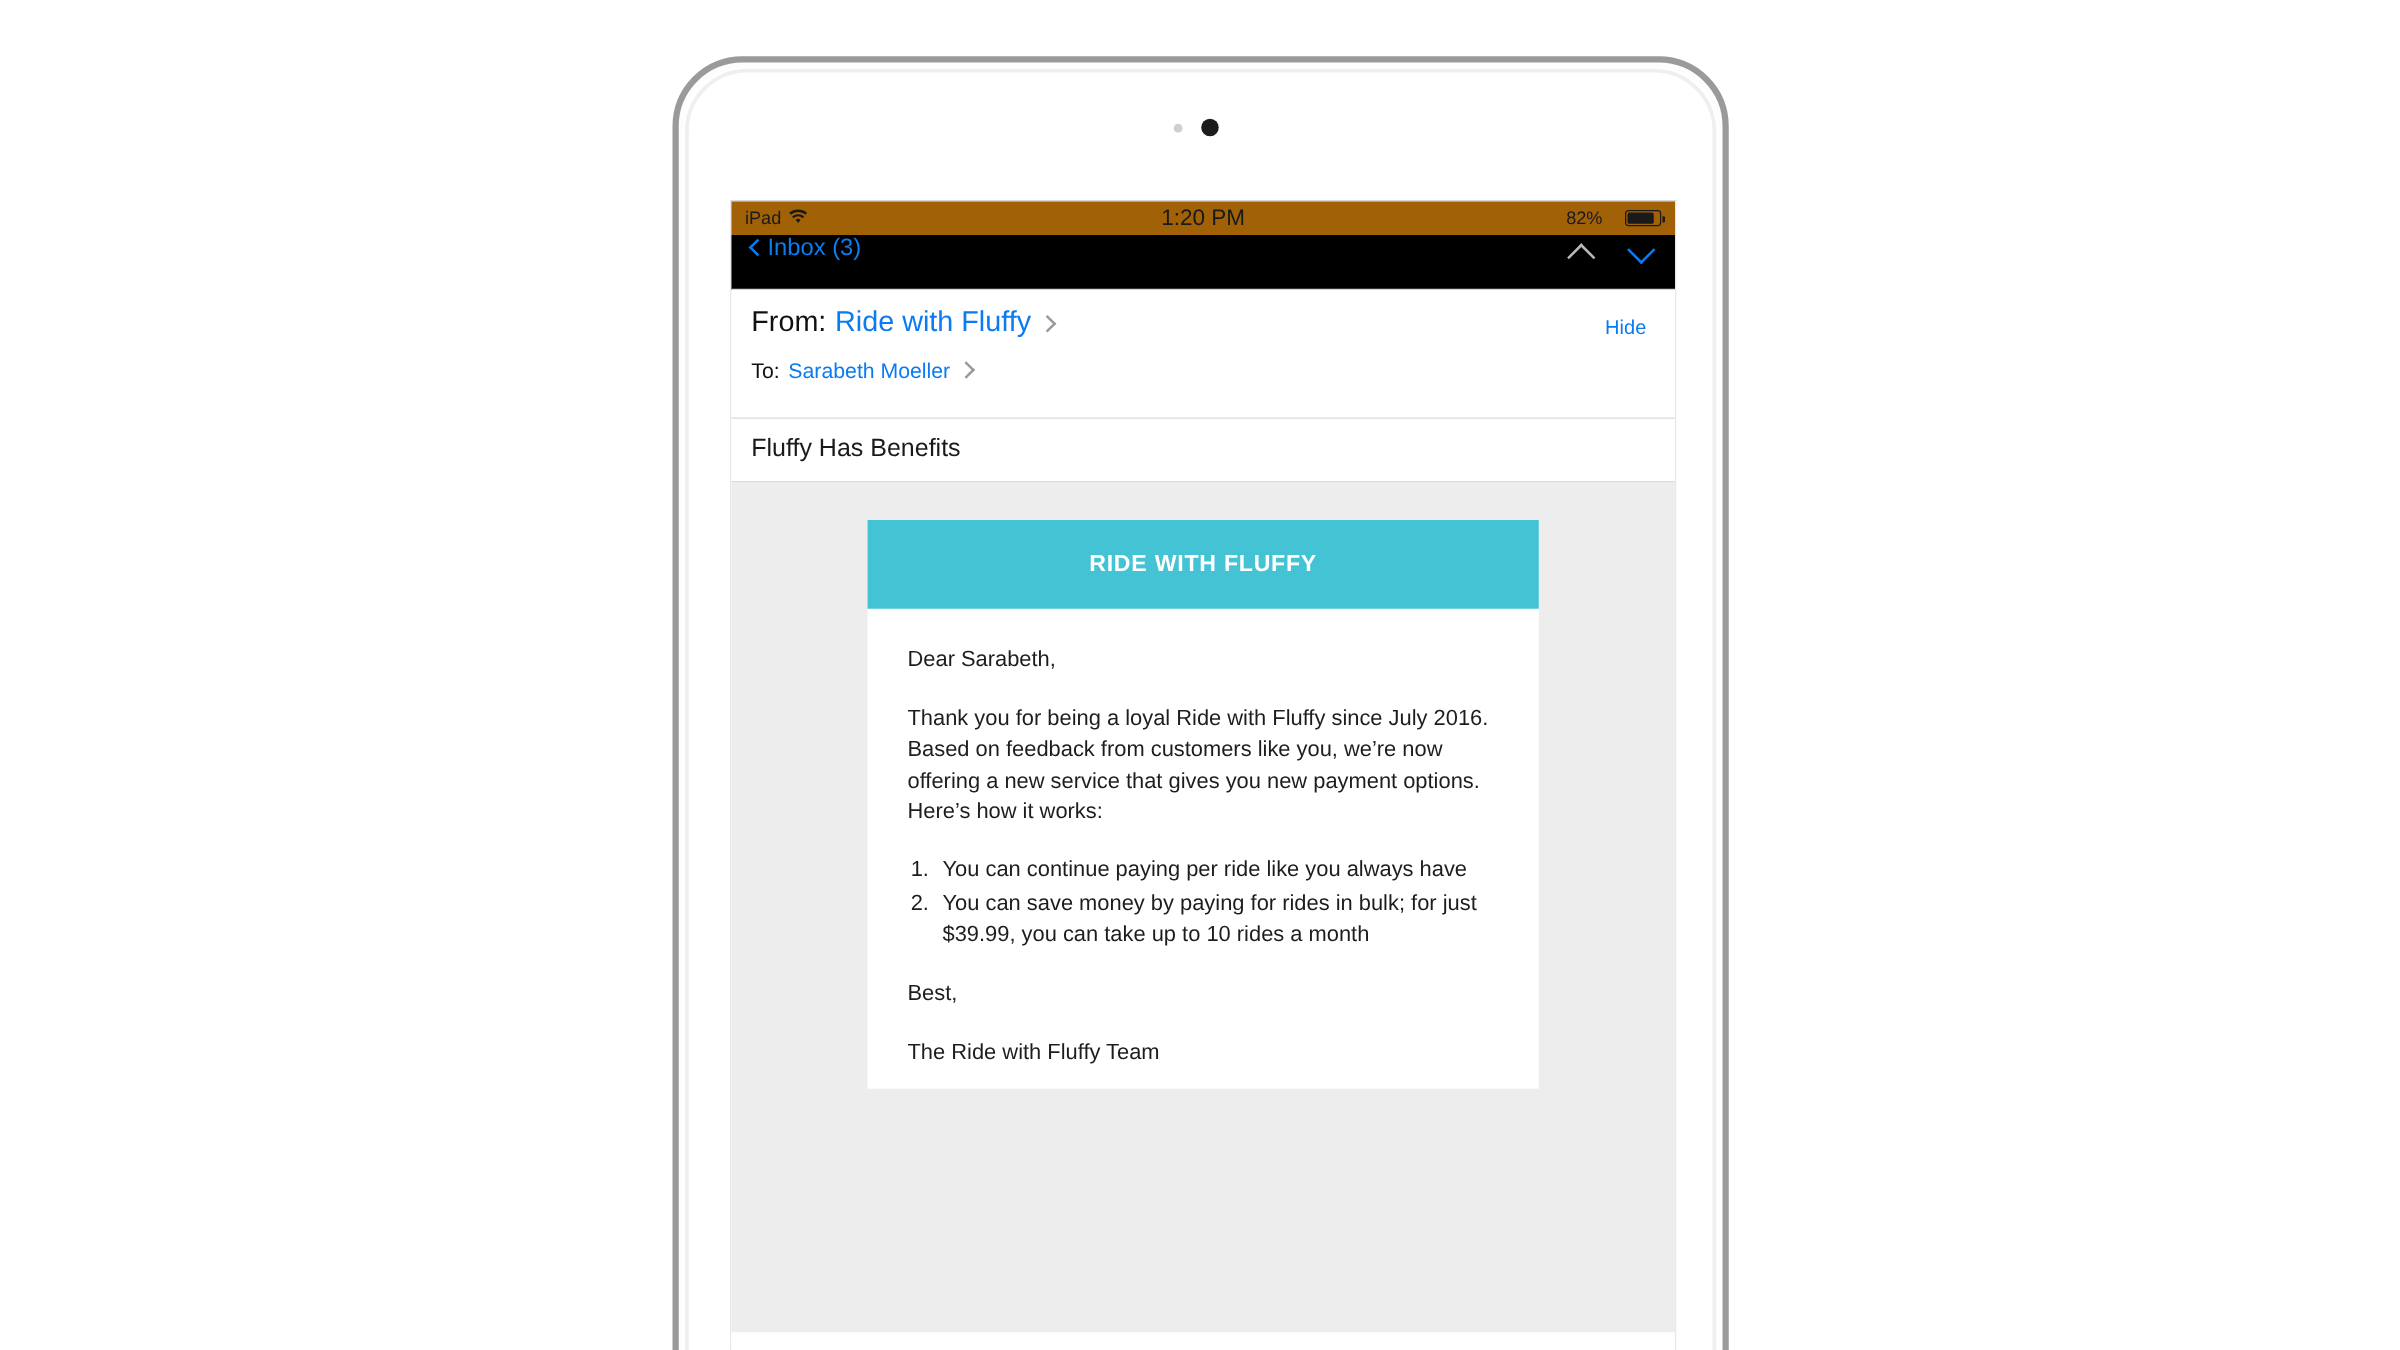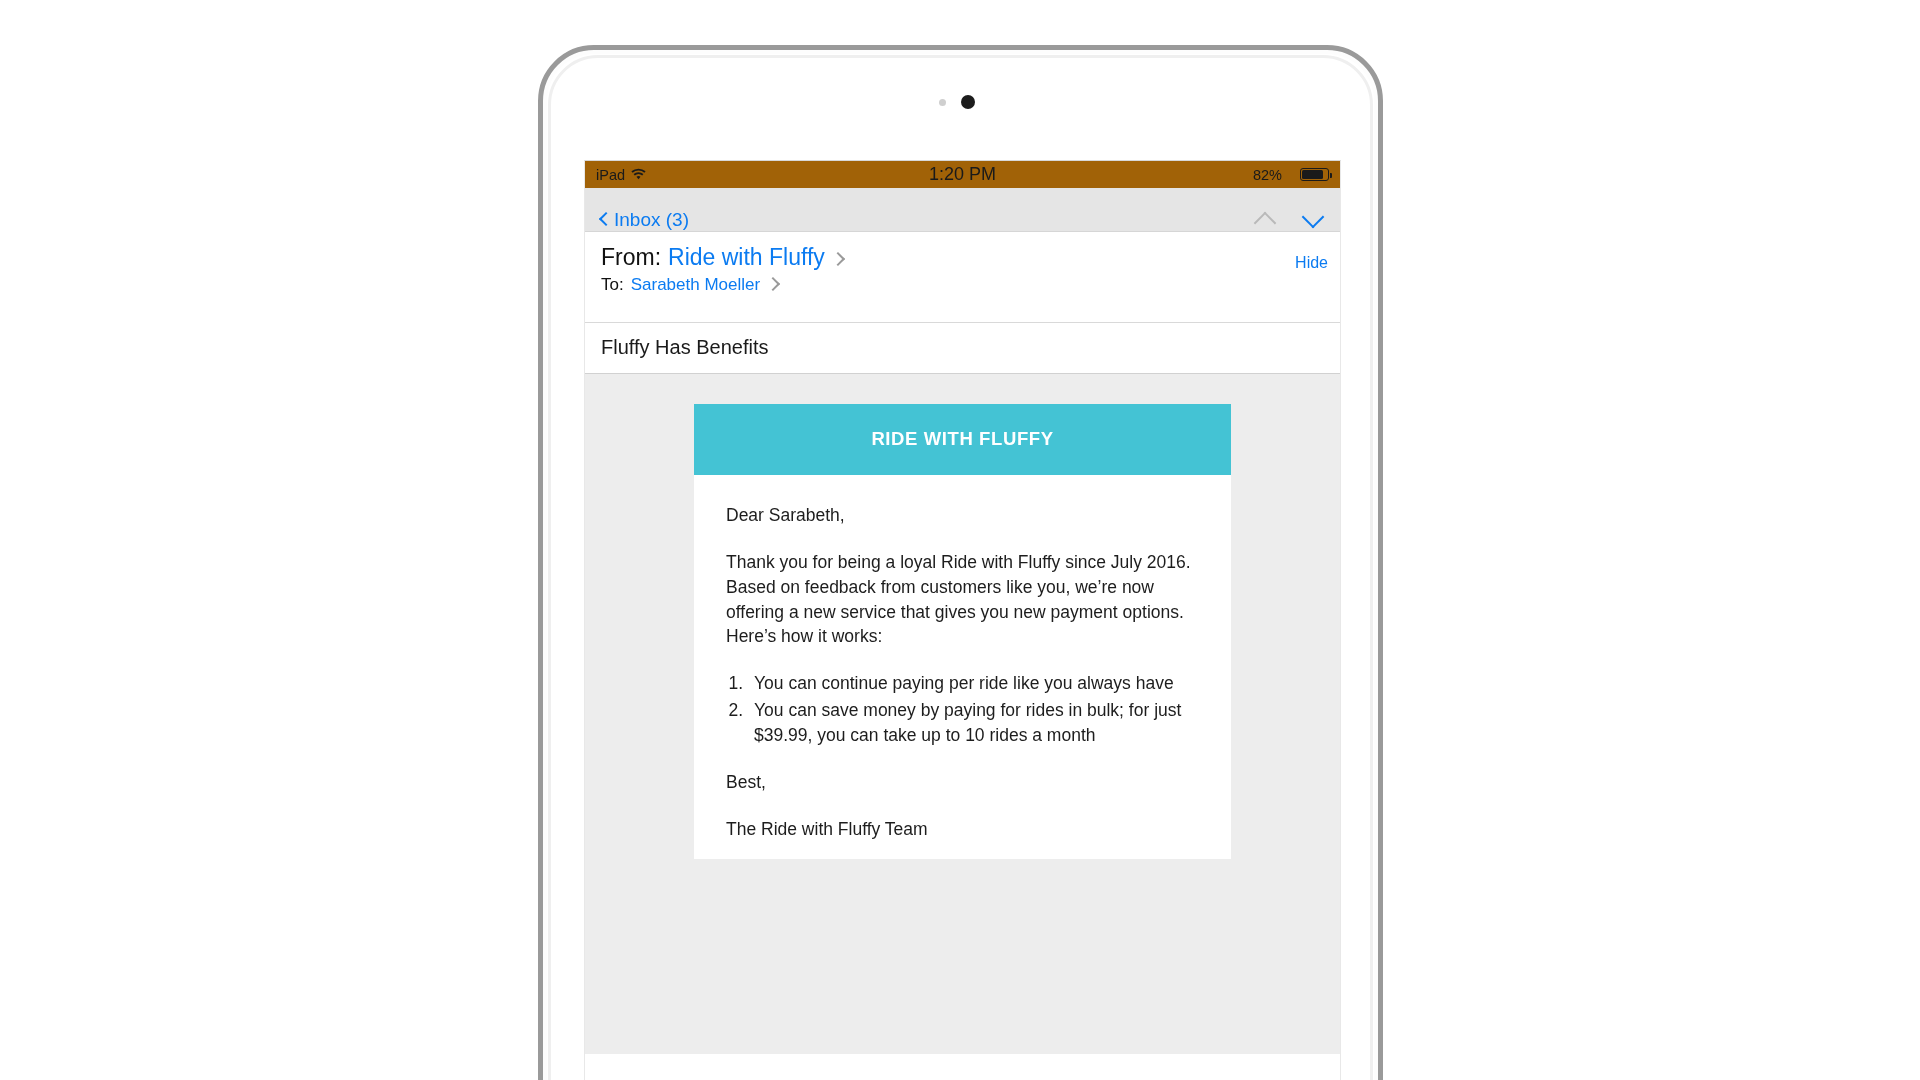--- a/index.html
+++ b/index.html
@@ -84,24 +84,24 @@
     border-radius: 0 1px 1px 0;
   }
   .battery-fill {
     position: absolute; left: 1px; top: 1px; bottom: 1px;
     width: 79%; background: #1a1a1a; border-radius: 1.5px;
   }
 
   
   #nav-bar {
     height: 44px;
-    background: #e5e5e5;
+    background: #000000;
     border-bottom: 1px solid #d6d6d6;
     display: flex;
-    align-items: flex-end;
+    align-items: flex-start;
     padding: 0 14px;
   }
   #back-group {
     display: flex; align-items: center; gap: 4px;
     color: #0b7bf1; font-size: 19px;
   }
   .chev-left {
     width: 11px; height: 19px; position: relative; display:inline-block;
   }
   .chev-left::before {
@@ -137,35 +137,35 @@
     position: relative;
   }
   .row-from {
     display: flex; align-items: baseline; gap: 7px;
     font-size: 23px; color: #111;
   }
   .row-from .label { color: #111; }
   .row-from .value { color: #0b7bf1; }
   .row-to {
     display: flex; align-items: baseline; gap: 7px;
-    font-size: 17px; color: #111; margin-top: 4px;
+    font-size: 17px; color: #111; margin-top: 16px;
   }
   .row-to .value { color: #0b7bf1; }
   .chev-small {
     display: inline-block; width: 10px; height: 14px; position: relative;
   }
   .chev-small::before {
     content: ""; position: absolute; left: 1px; top: 3px;
     width: 8px; height: 8px;
     border-right: 2px solid #9a9a9a;
     border-top: 2px solid #9a9a9a;
     transform: rotate(45deg);
   }
   #hide-button {
-    position: absolute; right: 12px; top: 22px;
+    position: absolute; right: 23px; top: 22px;
     color: #0b7bf1; font-size: 16px;
   }
 
   
   #subject-row {
     padding: 13px 16px 14px 16px;
     font-size: 20px; color: #1a1a1a;
     border-bottom: 1px solid #d1d1d1;
   }
 

